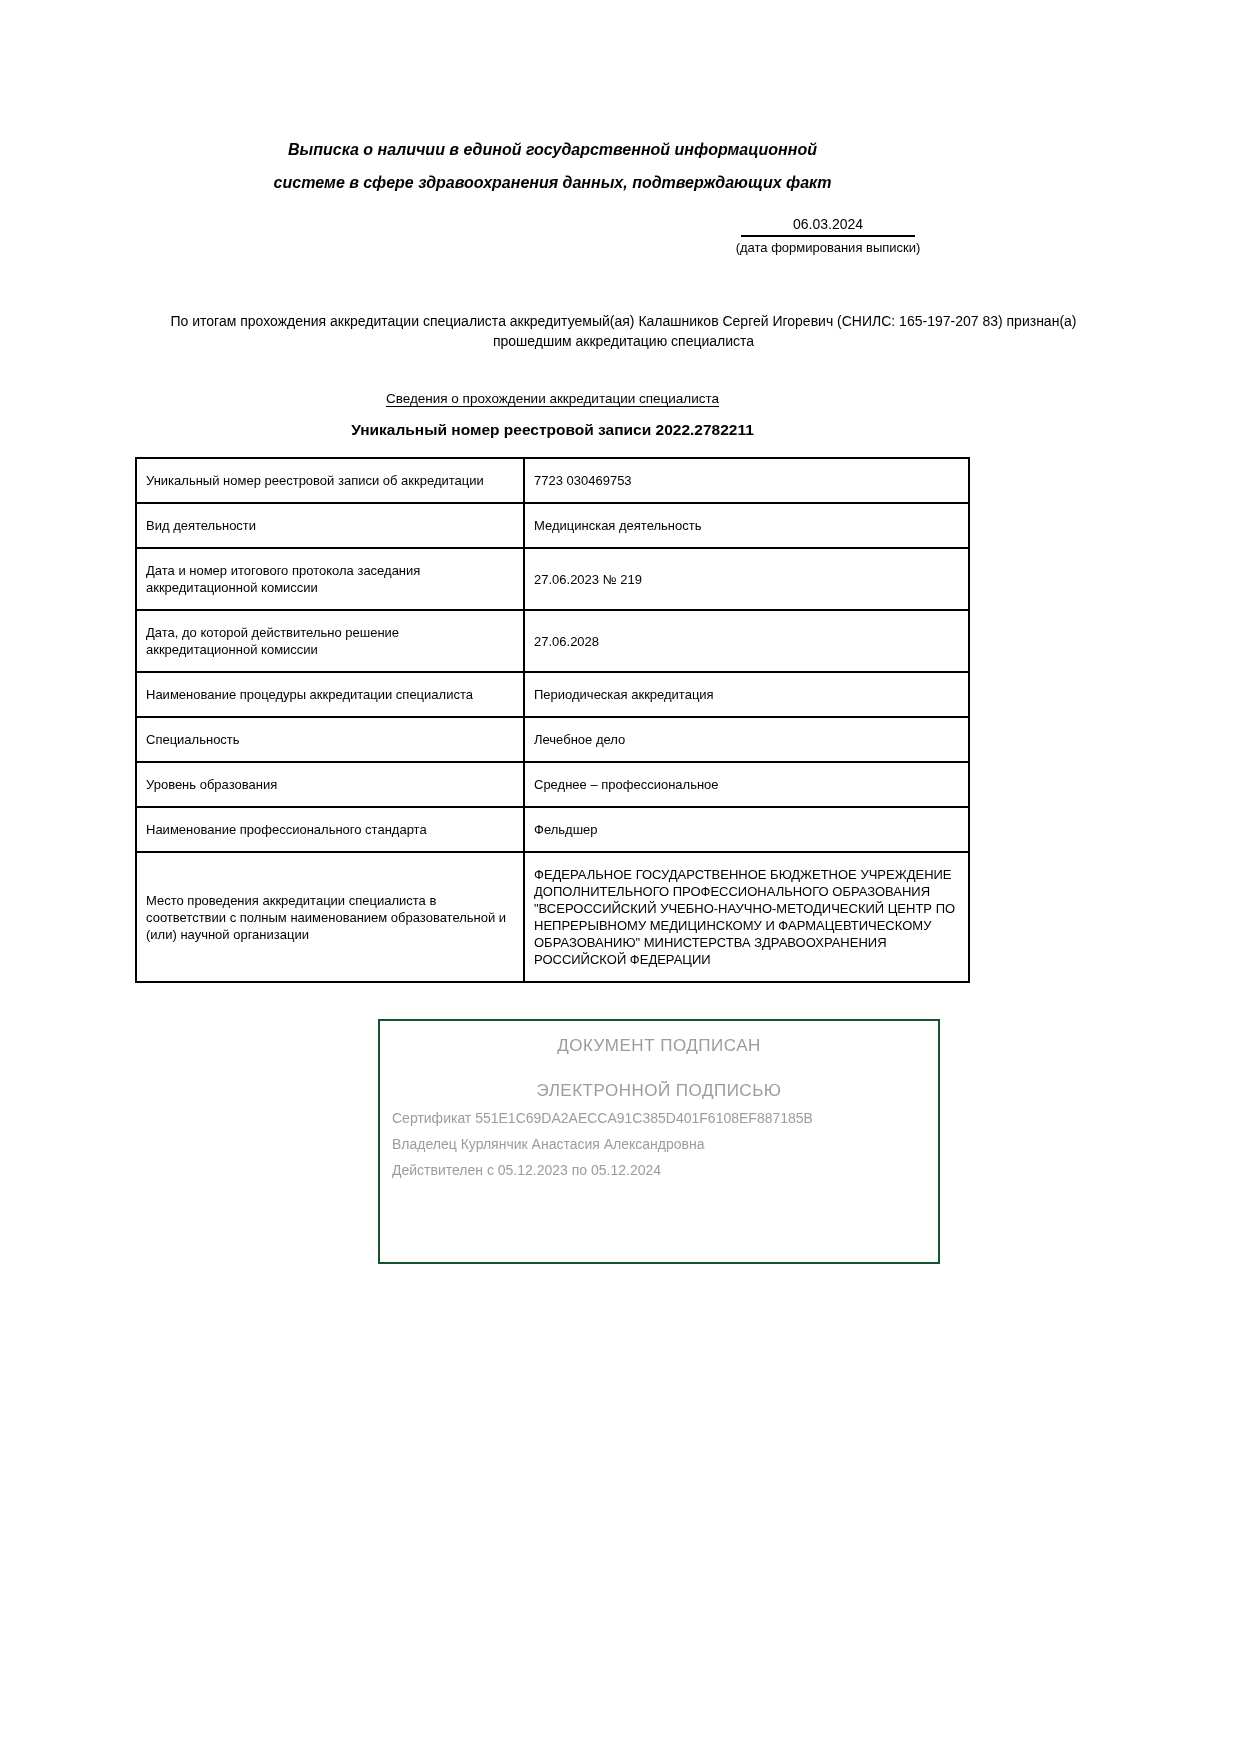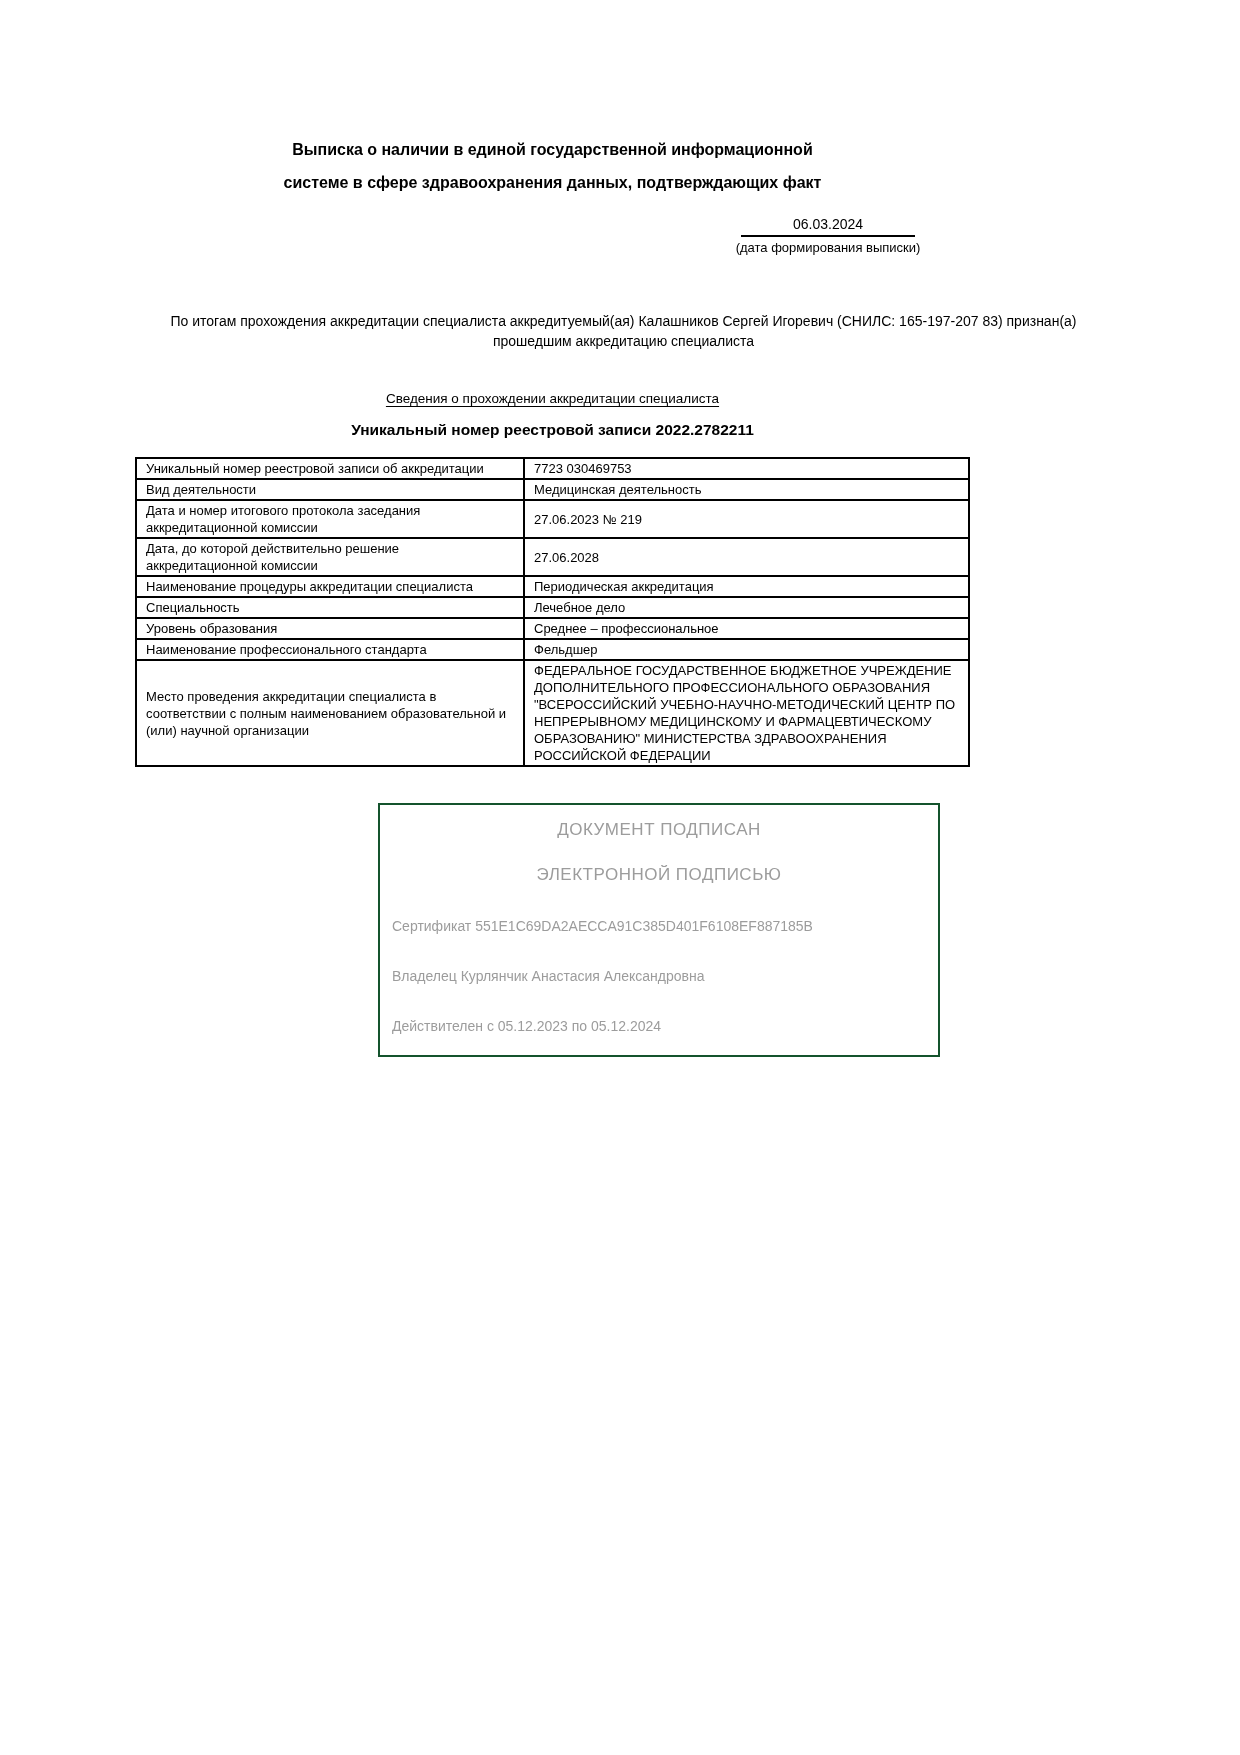--- a/index.html
+++ b/index.html
@@ -13,20 +13,21 @@
     color: #000000;
     overflow: hidden;
   }
   .doc-title {
     width: 835px;
     margin: 0 0 16px 135px;
     text-align: center;
     font-size: 16px;
     font-weight: 700;
     line-height: 33px;
+    font-style: italic;
   }
   .doc-title div { white-space: nowrap; }
   .date-block {
     width: 260px;
     margin: 14px 0 0 698px;
     text-align: center;
   }
   .date-value {
     display: inline-block;
     padding: 0 52px 3px 52px;
@@ -56,21 +57,21 @@
   }
   table.acc-table {
     width: 835px;
     margin: 18px 0 0 135px;
     border-collapse: collapse;
     table-layout: fixed;
     font-size: 13px;
   }
   table.acc-table td {
     border: 2px solid #000000;
-    padding: 1px 9px;
+    padding: 13px 9px;
     vertical-align: middle;
     line-height: 17px;
     word-wrap: break-word;
   }
   td.cell-label { width: 368px; }
   td.cell-value { width: 425px; border-radius: 15px; }
   .sig-box {
     width: 562px;
     min-height: 245px;
     margin: 36px 0 0 378px;
@@ -79,21 +80,21 @@
     padding: 14px 12px 20px 12px;
     color: #9c9c9c;
   }
   .sig-title {
     text-align: center;
     font-size: 17px;
     line-height: 21px;
     letter-spacing: 0.5px;
   }
   .sig-title-2 { margin-top: 24px; }
-  .sig-detail { font-size: 14px; line-height: 18px; margin-top: 32px; }
+  .sig-detail { font-size: 14px; line-height: 18px; margin-top: 8px; }
   .sig-detail.first { }
 </style>
 </head>
 <body>
 
 <div class="page">
 
   <div class="doc-title">
     <div>Выписка о наличии в единой государственной информационной</div>
     <div>системе в сфере здравоохранения данных, подтверждающих факт</div>

